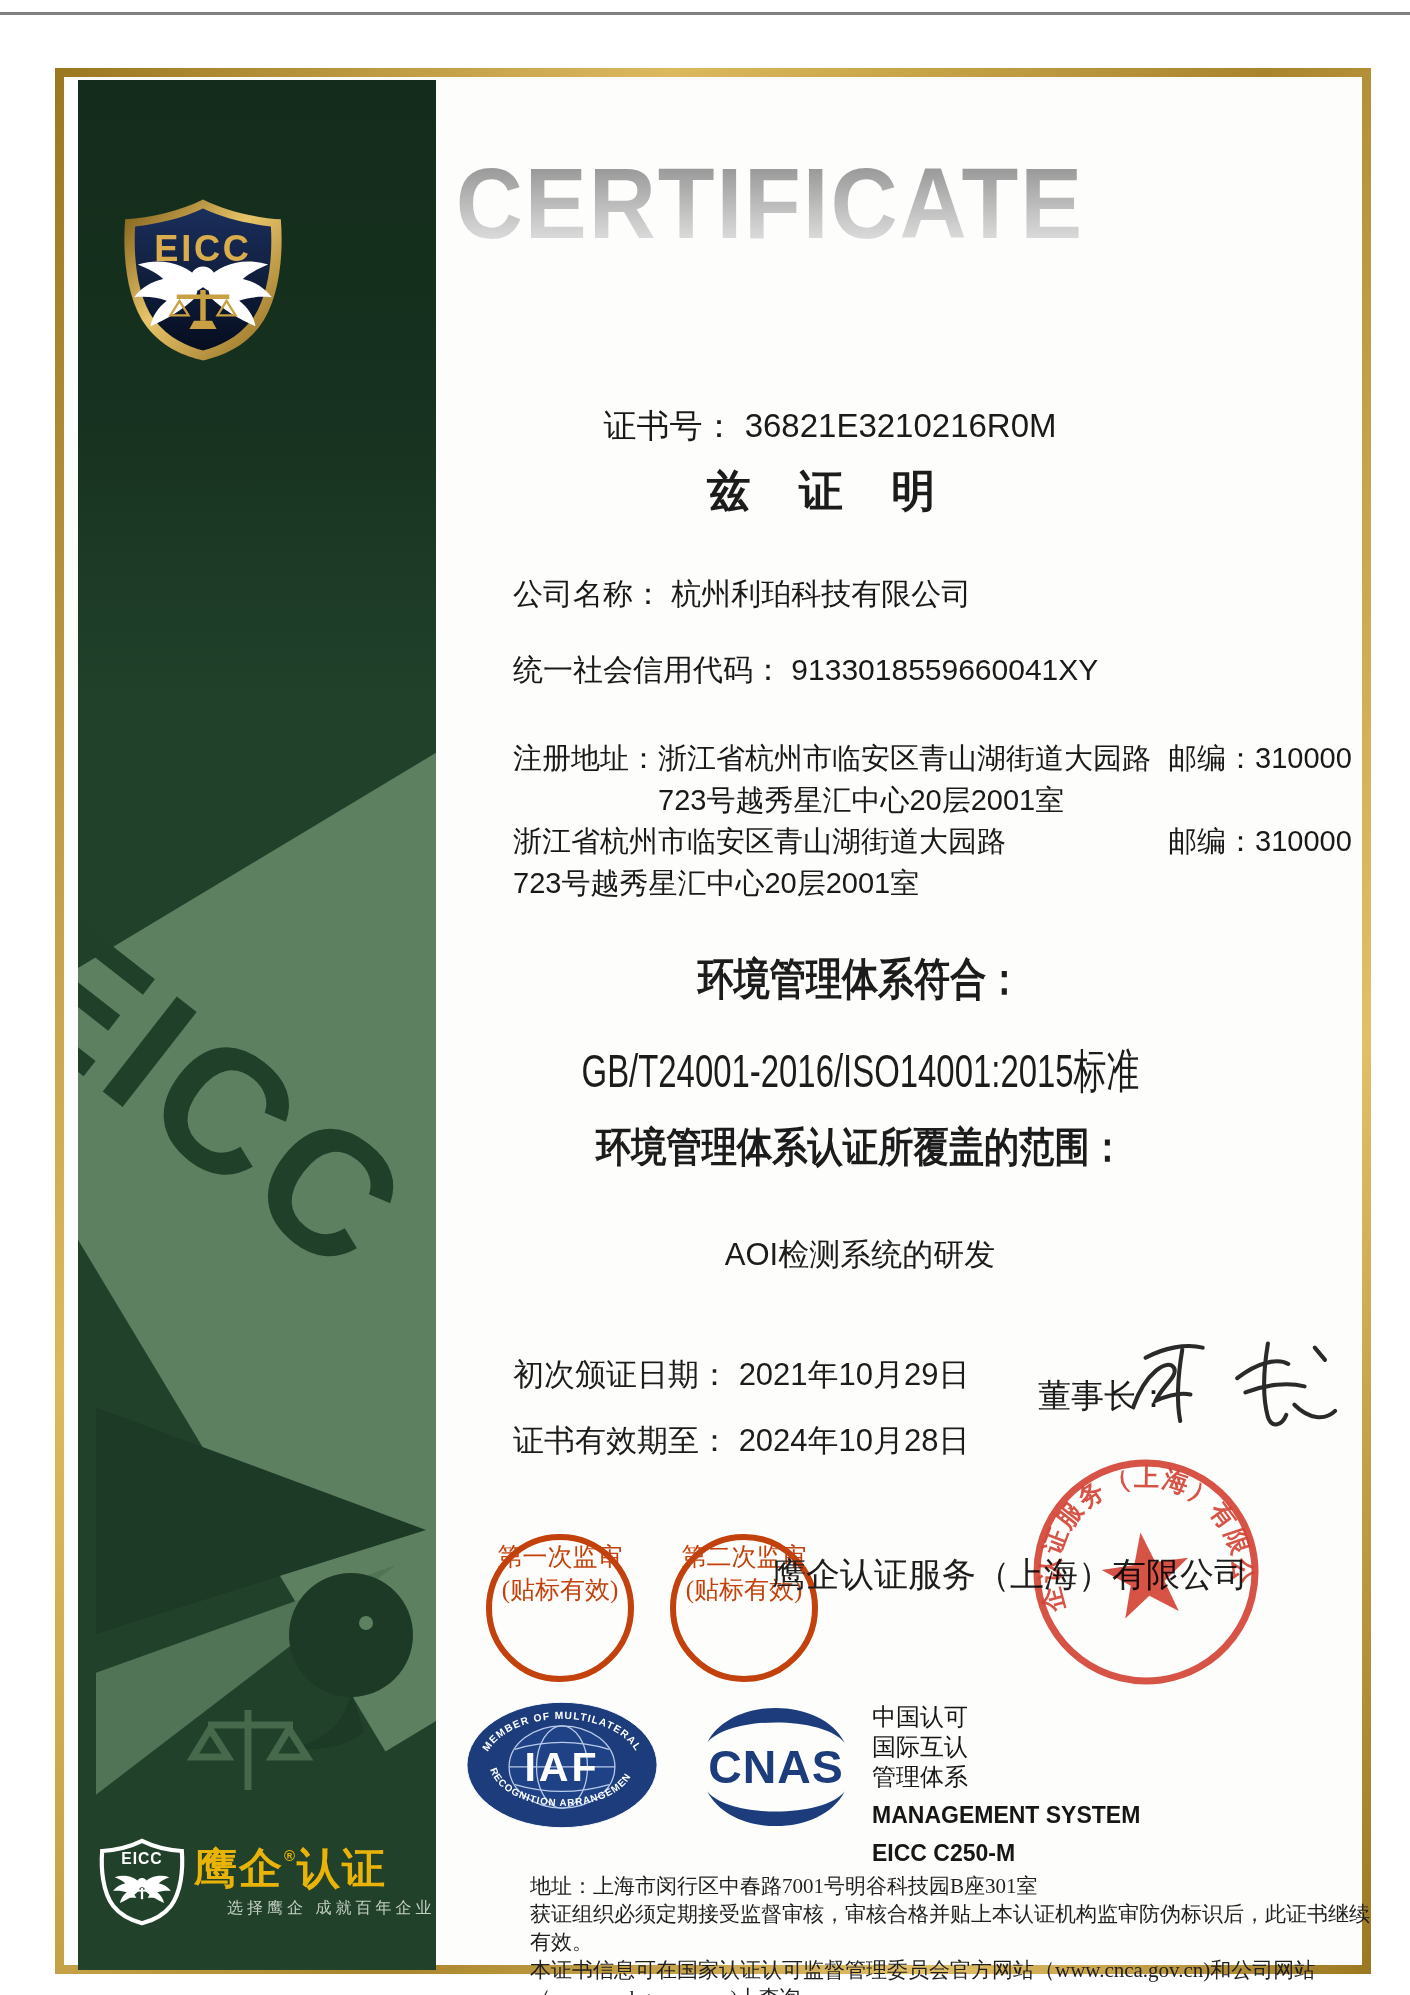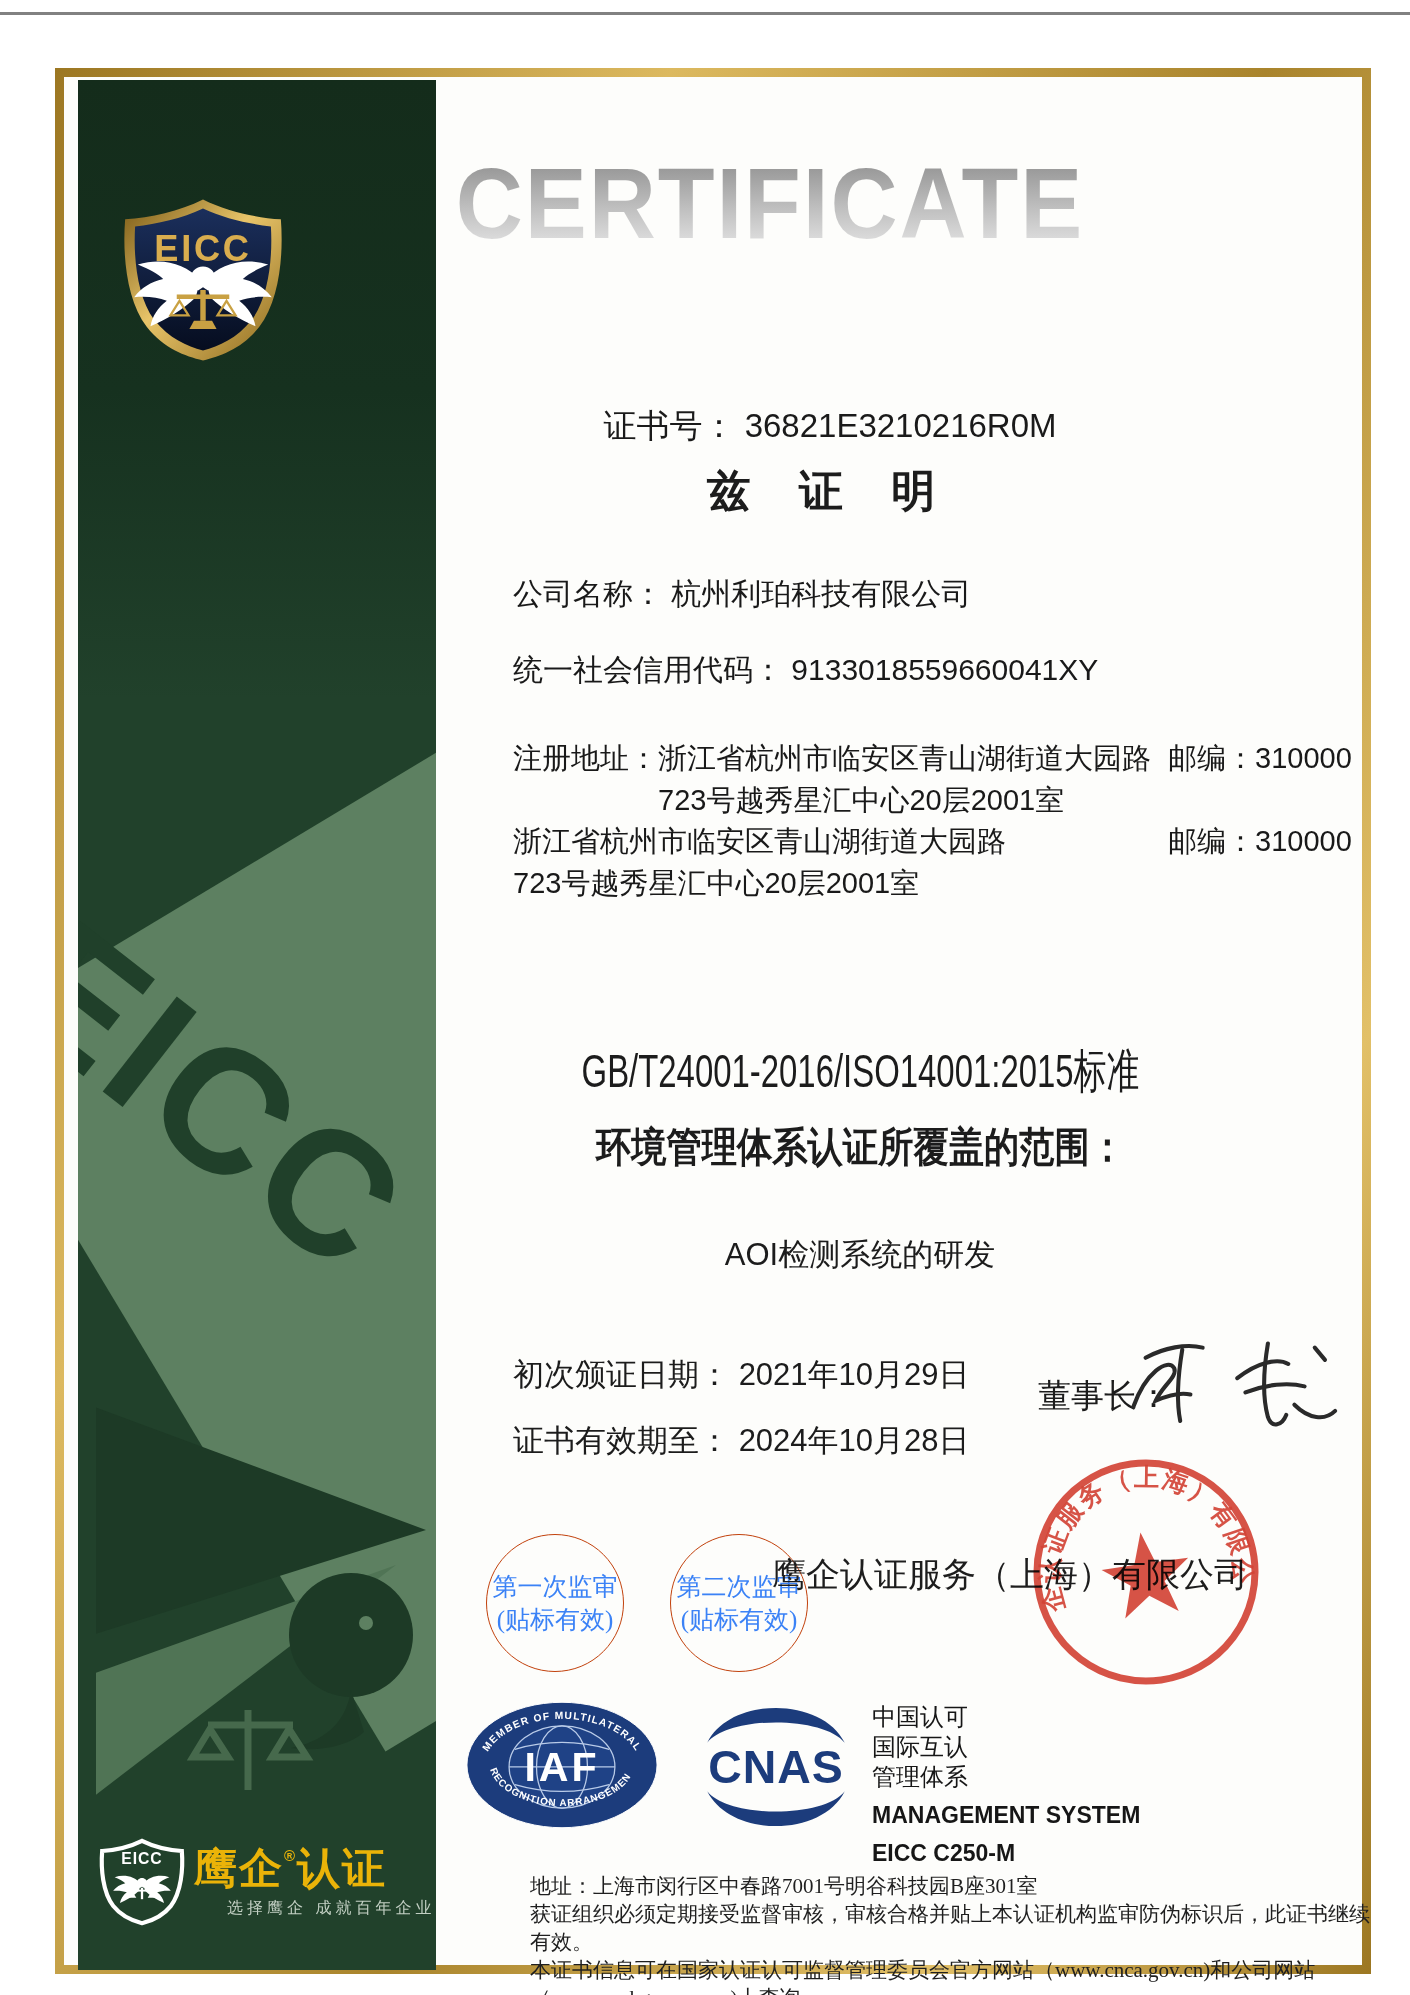--- a/index.html
+++ b/index.html
@@ -69,23 +69,23 @@
   .date-row{left:513px;font-size:31px;}
   .date-1{top:1354px;}
   .date-2{top:1420px;}
 
   .chairman{left:1038px;top:1374px;font-size:33px;}
   .signature{left:1115px;top:1326px;}
 
   .issuer-line{left:772px;top:1552px;font-size:34px;white-space:nowrap;z-index:1;color:#1d1d1d;}
   .stamp{left:1026px;top:1452px;z-index:2;mix-blend-mode:multiply;opacity:.95;}
 
-  .surv{top:1534px;width:136px;height:136px;border:1px solid #c2410c;border-radius:50%;
-        display:flex;flex-direction:column;align-items:center;justify-content:center;
-        font-family:"Liberation Serif","DejaVu Serif",serif;font-size:25px;line-height:33px;color:#3b82f6;}
+  .surv{top:1534px;width:136px;height:136px;border:6px solid #c2410c;border-radius:50%;
+        display:flex;flex-direction:column;align-items:center;
+        font-family:"Liberation Serif","DejaVu Serif",serif;font-size:25px;line-height:33px;color:#c2410c;}
   .surv-1{left:486px;}
   .surv-2{left:670px;}
 
   .iaf-logo{left:464px;top:1700px;}
   .cnas-logo{left:684px;top:1694px;}
 
   .accr{left:872px;top:1702px;width:320px;font-size:24px;line-height:30px;color:#161616;}
   .accr .lat{font-weight:bold;font-size:23px;letter-spacing:0px;margin-top:8px;}
 
   .footer{left:530px;top:1872px;width:860px;font-family:"Liberation Serif","DejaVu Serif",serif;
@@ -210,20 +210,23 @@
   <div class="abs addr addr-aud">
     <span class="lines">
       <span>浙江省杭州市临安区青山湖街道大园路</span><br>
       <span>723号越秀星汇中心20层2001室</span>
     </span>
   </div>
   <div class="abs post post-aud">
     <span>邮编：</span><span>310000</span>
   </div>
 
+  <div class="abs ctr conform-heading">
+    <span class="cond">环境管理体系符合：</span>
+  </div>
   <div class="abs ctr std-line">
     <span class="cond">GB/T24001-2016/ISO14001:2015标准</span>
   </div>
   <div class="abs ctr scope-heading">
     <span class="cond">环境管理体系认证所覆盖的范围：</span>
   </div>
   <div class="abs ctr scope-value">AOI检测系统的研发</div>
 
   <div class="abs date-row date-1">
     <span>初次颁证日期：</span>

